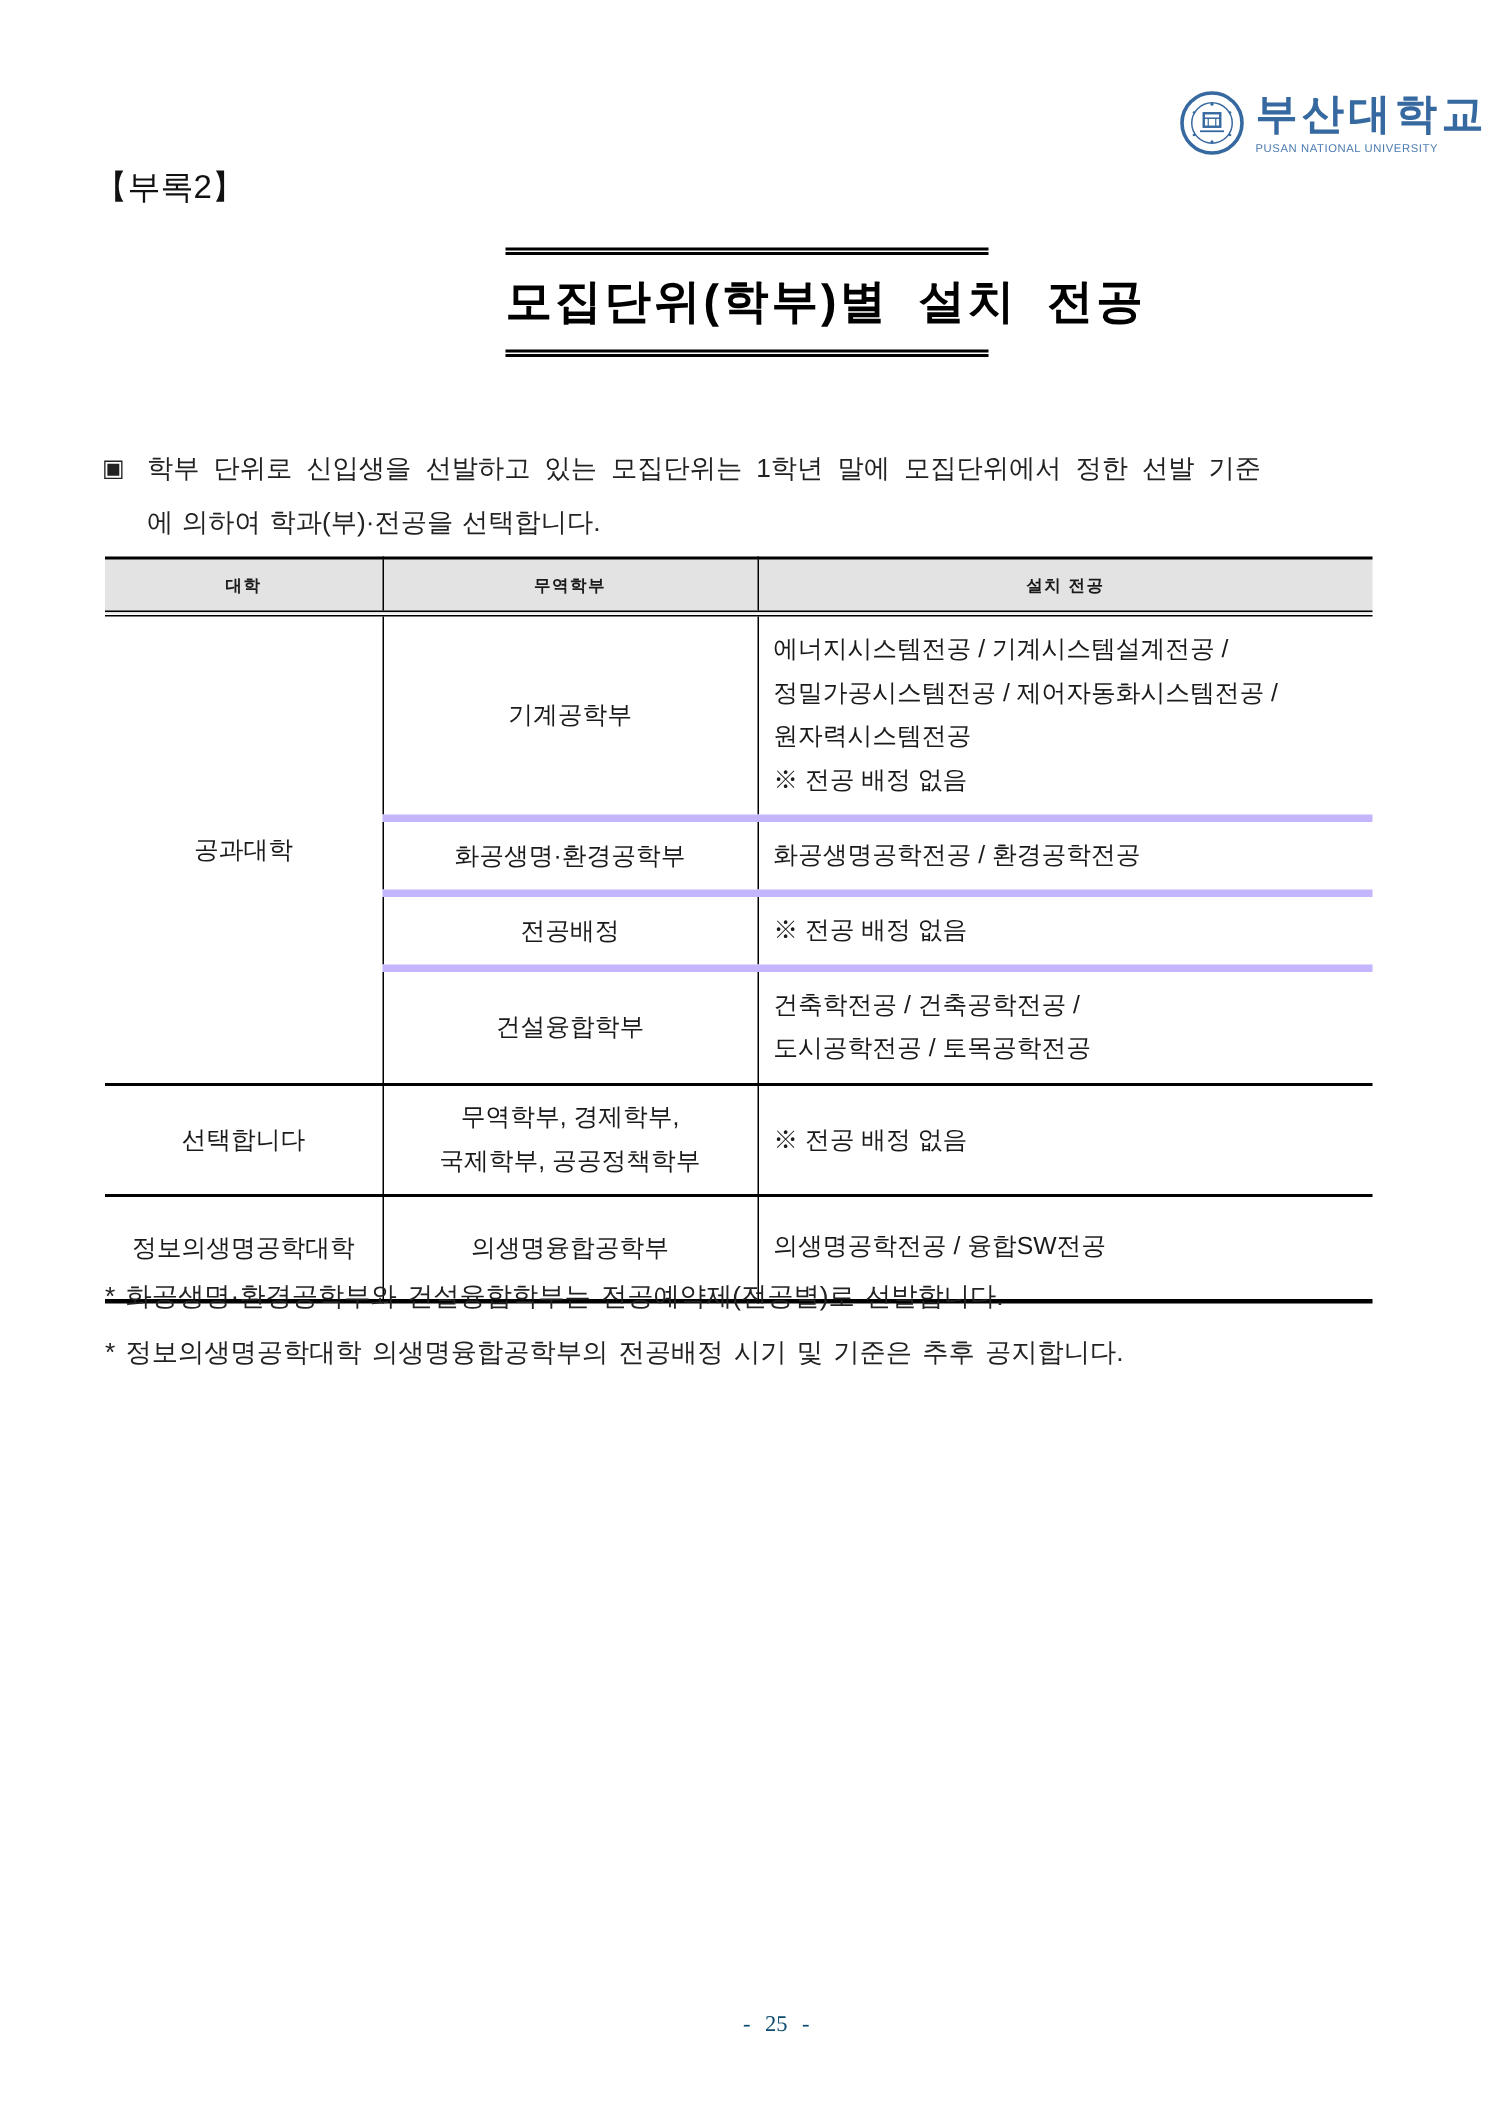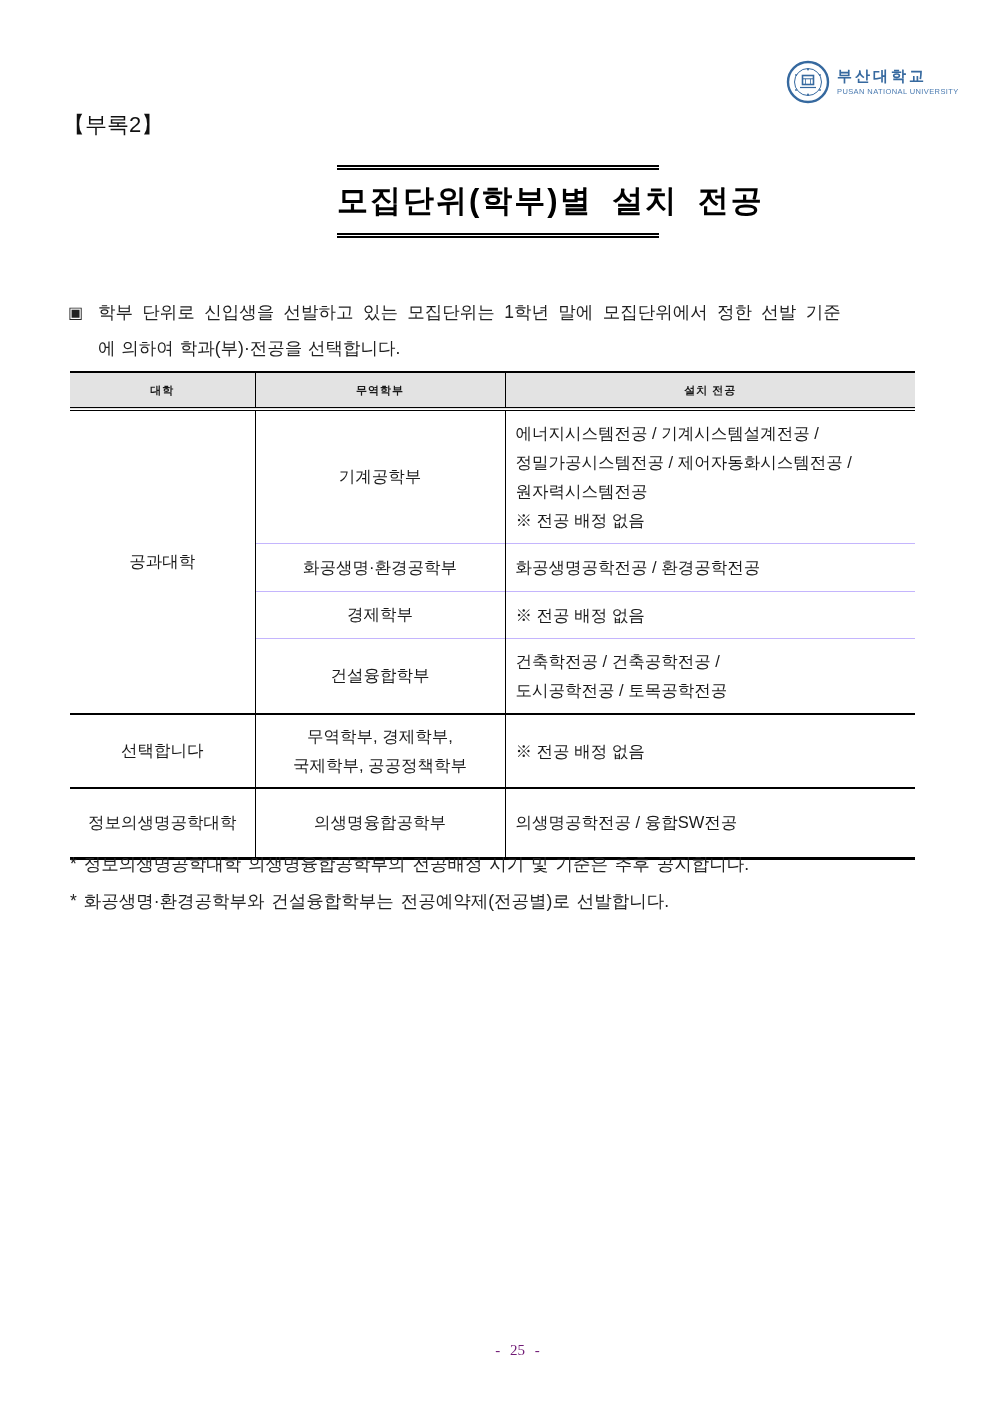--- a/index.html
+++ b/index.html
@@ -20,21 +20,21 @@
     position: absolute;
     top: 60px;
     left: 786px;
     display: flex;
     align-items: center;
     gap: 7px;
   }
   .logo-seal { width: 44px; height: 44px; flex: 0 0 auto; }
   .logo-texts { display: flex; flex-direction: column; line-height: 1.1; }
   .logo-kr {
-    font-size: 15px;
+    font-size: 28px;
     font-weight: bold;
     color: #36699f;
     letter-spacing: 3px;
     white-space: nowrap;
   }
   .logo-en {
     font-size: 7.5px;
     color: #4a7ab0;
     letter-spacing: 0.4px;
     margin-top: 3px;
@@ -109,21 +109,21 @@
     font-size: 16.5px;
     text-align: center;
     vertical-align: middle;
     color: #1a1a1a;
   }
   .majors-table td.majors {
     text-align: left;
     padding: 8px 6px 8px 10px;
     line-height: 29px;
   }
-  .majors-table tr.sep td { border-top: 1px solid #c4b5fd; margin-left: 12px; }
+  .majors-table tr.sep td { border-top: 5px solid #c4b5fd; margin-left: 12px; }
   .majors-table tr.section td { border-top: 2px solid #000; }
   .lines { white-space: pre-line; }
   td.unit-multi { line-height: 29px; }
   tr.r-mech { height: 126px; }
   tr.r-chem { height: 48px; }
   tr.r-mat  { height: 47px; }
   tr.r-con  { height: 66px; }
   tr.r-econ { height: 74px; }
   tr.r-bio  { height: 70px; }
 
@@ -141,21 +141,21 @@
 
   
   .page-number {
     position: absolute;
     top: 1342px;
     left: 0;
     width: 100%;
     text-align: center;
     font-family: "Liberation Serif", serif;
     font-size: 15px;
-    color: #701a75;
+    color: #0c4a6e;
     word-spacing: 6px;
     padding-left: 43px;
   }
 </style>
 </head>
 <body>
 
 <div class="page">
 
   <div class="logo">
@@ -215,21 +215,21 @@
           <td class="majors lines">에너지시스템전공 / 기계시스템설계전공 /
 정밀가공시스템전공 / 제어자동화시스템전공 /
 원자력시스템전공
 ※ 전공 배정 없음</td>
         </tr>
         <tr class="r-chem sep">
           <td class="b-r">화공생명·환경공학부</td>
           <td class="majors lines">화공생명공학전공 / 환경공학전공</td>
         </tr>
         <tr class="r-mat sep">
-          <td class="b-r">경제학부</td>
+          <td class="b-r">전공배정</td>
           <td class="majors lines">※ 전공 배정 없음</td>
         </tr>
         <tr class="r-con sep">
           <td class="b-r">건설융합학부</td>
           <td class="majors lines">건축학전공 / 건축공학전공 /
 도시공학전공 / 토목공학전공</td>
         </tr>
         <tr class="r-econ section">
           <td class="b-r">선택합니다</td>
           <td class="b-r unit-multi lines">무역학부, 경제학부,
@@ -239,19 +239,19 @@
         <tr class="r-bio section">
           <td class="b-r">정보의생명공학대학</td>
           <td class="b-r">의생명융합공학부</td>
           <td class="majors lines">의생명공학전공 / 융합SW전공</td>
         </tr>
       </tbody>
     </table>
   </div>
 
   <div class="footnotes">
+    <div class="footnote">* 화공생명·환경공학부와 건설융합학부는 전공예약제(전공별)로 선발합니다.</div>
     <div class="footnote">* 정보의생명공학대학 의생명융합공학부의 전공배정 시기 및 기준은 추후 공지합니다.</div>
-    <div class="footnote">* 화공생명·환경공학부와 건설융합학부는 전공예약제(전공별)로 선발합니다.</div>
   </div>
 
   <div class="page-number">- 25 -</div>
 
 </div>
 
 </body></html>

